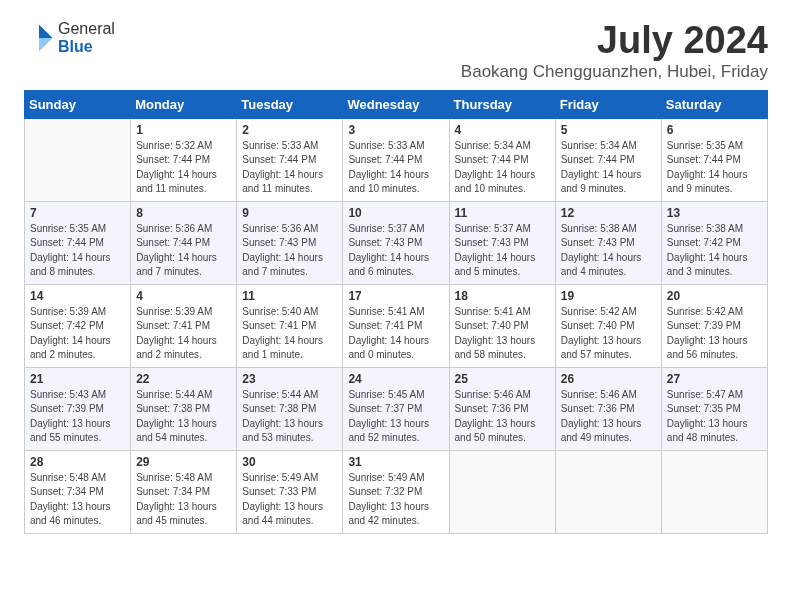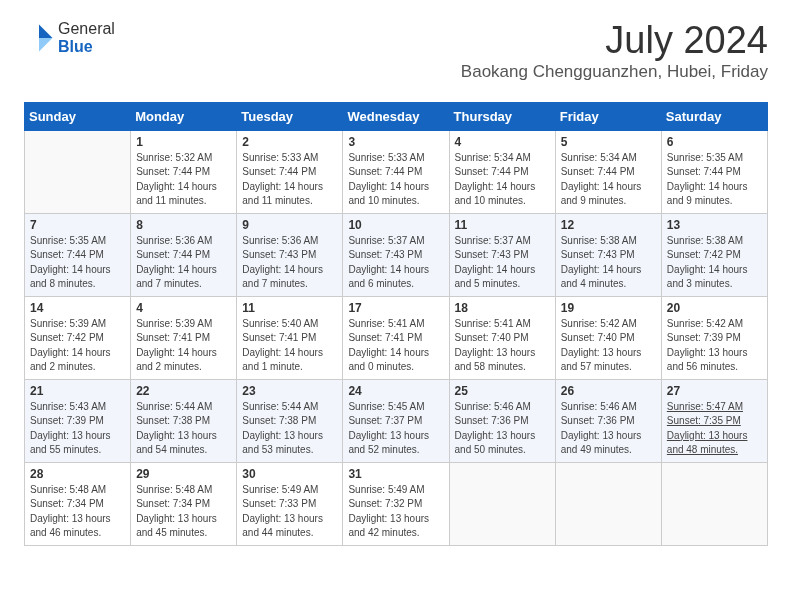--- a/index.html
+++ b/index.html
@@ -38,32 +38,32 @@
     }
     .logo-icon {
       width: 30px;
       height: 30px;
     }
     .title-block {
       text-align: right;
     }
     .month-title {
       font-size: 38px;
-      font-weight: normal;
+      font-weight: bold;
       color: #333;
       line-height: 1.1;
     }
     .location-title {
       font-size: 17px;
       color: #555;
     }
     table {
       width: 100%;
       border-collapse: collapse;
-      margin-top: 20px;
+      margin-top: 8px;
     }
     thead tr th {
       background-color: #1565c0;
       color: #fff;
       font-size: 13px;
       font-weight: bold;
       padding: 6px 4px;
       text-align: left;
       border: 1px solid #1565c0;
     }
@@ -319,21 +319,21 @@
         </td>
         <td>
           <span class="day-num">26</span>
           <div class="day-info" style="white-space: pre-line;">Sunrise: 5:46 AM
 Sunset: 7:36 PM
 Daylight: 13 hours
 and 49 minutes.</div>
         </td>
         <td>
           <span class="day-num">27</span>
-          <div class="day-info" style="white-space: pre-line; text-decoration: underline;">Sunrise: 5:47 AM
+          <div class="day-info" style="white-space: pre-line;">Sunrise: 5:47 AM
 Sunset: 7:35 PM
 Daylight: 13 hours
 and 48 minutes.</div>
         </td>
       </tr>
       <tr>
         <td>
           <span class="day-num">28</span>
           <div class="day-info" style="white-space: pre-line;">Sunrise: 5:48 AM
 Sunset: 7:34 PM

